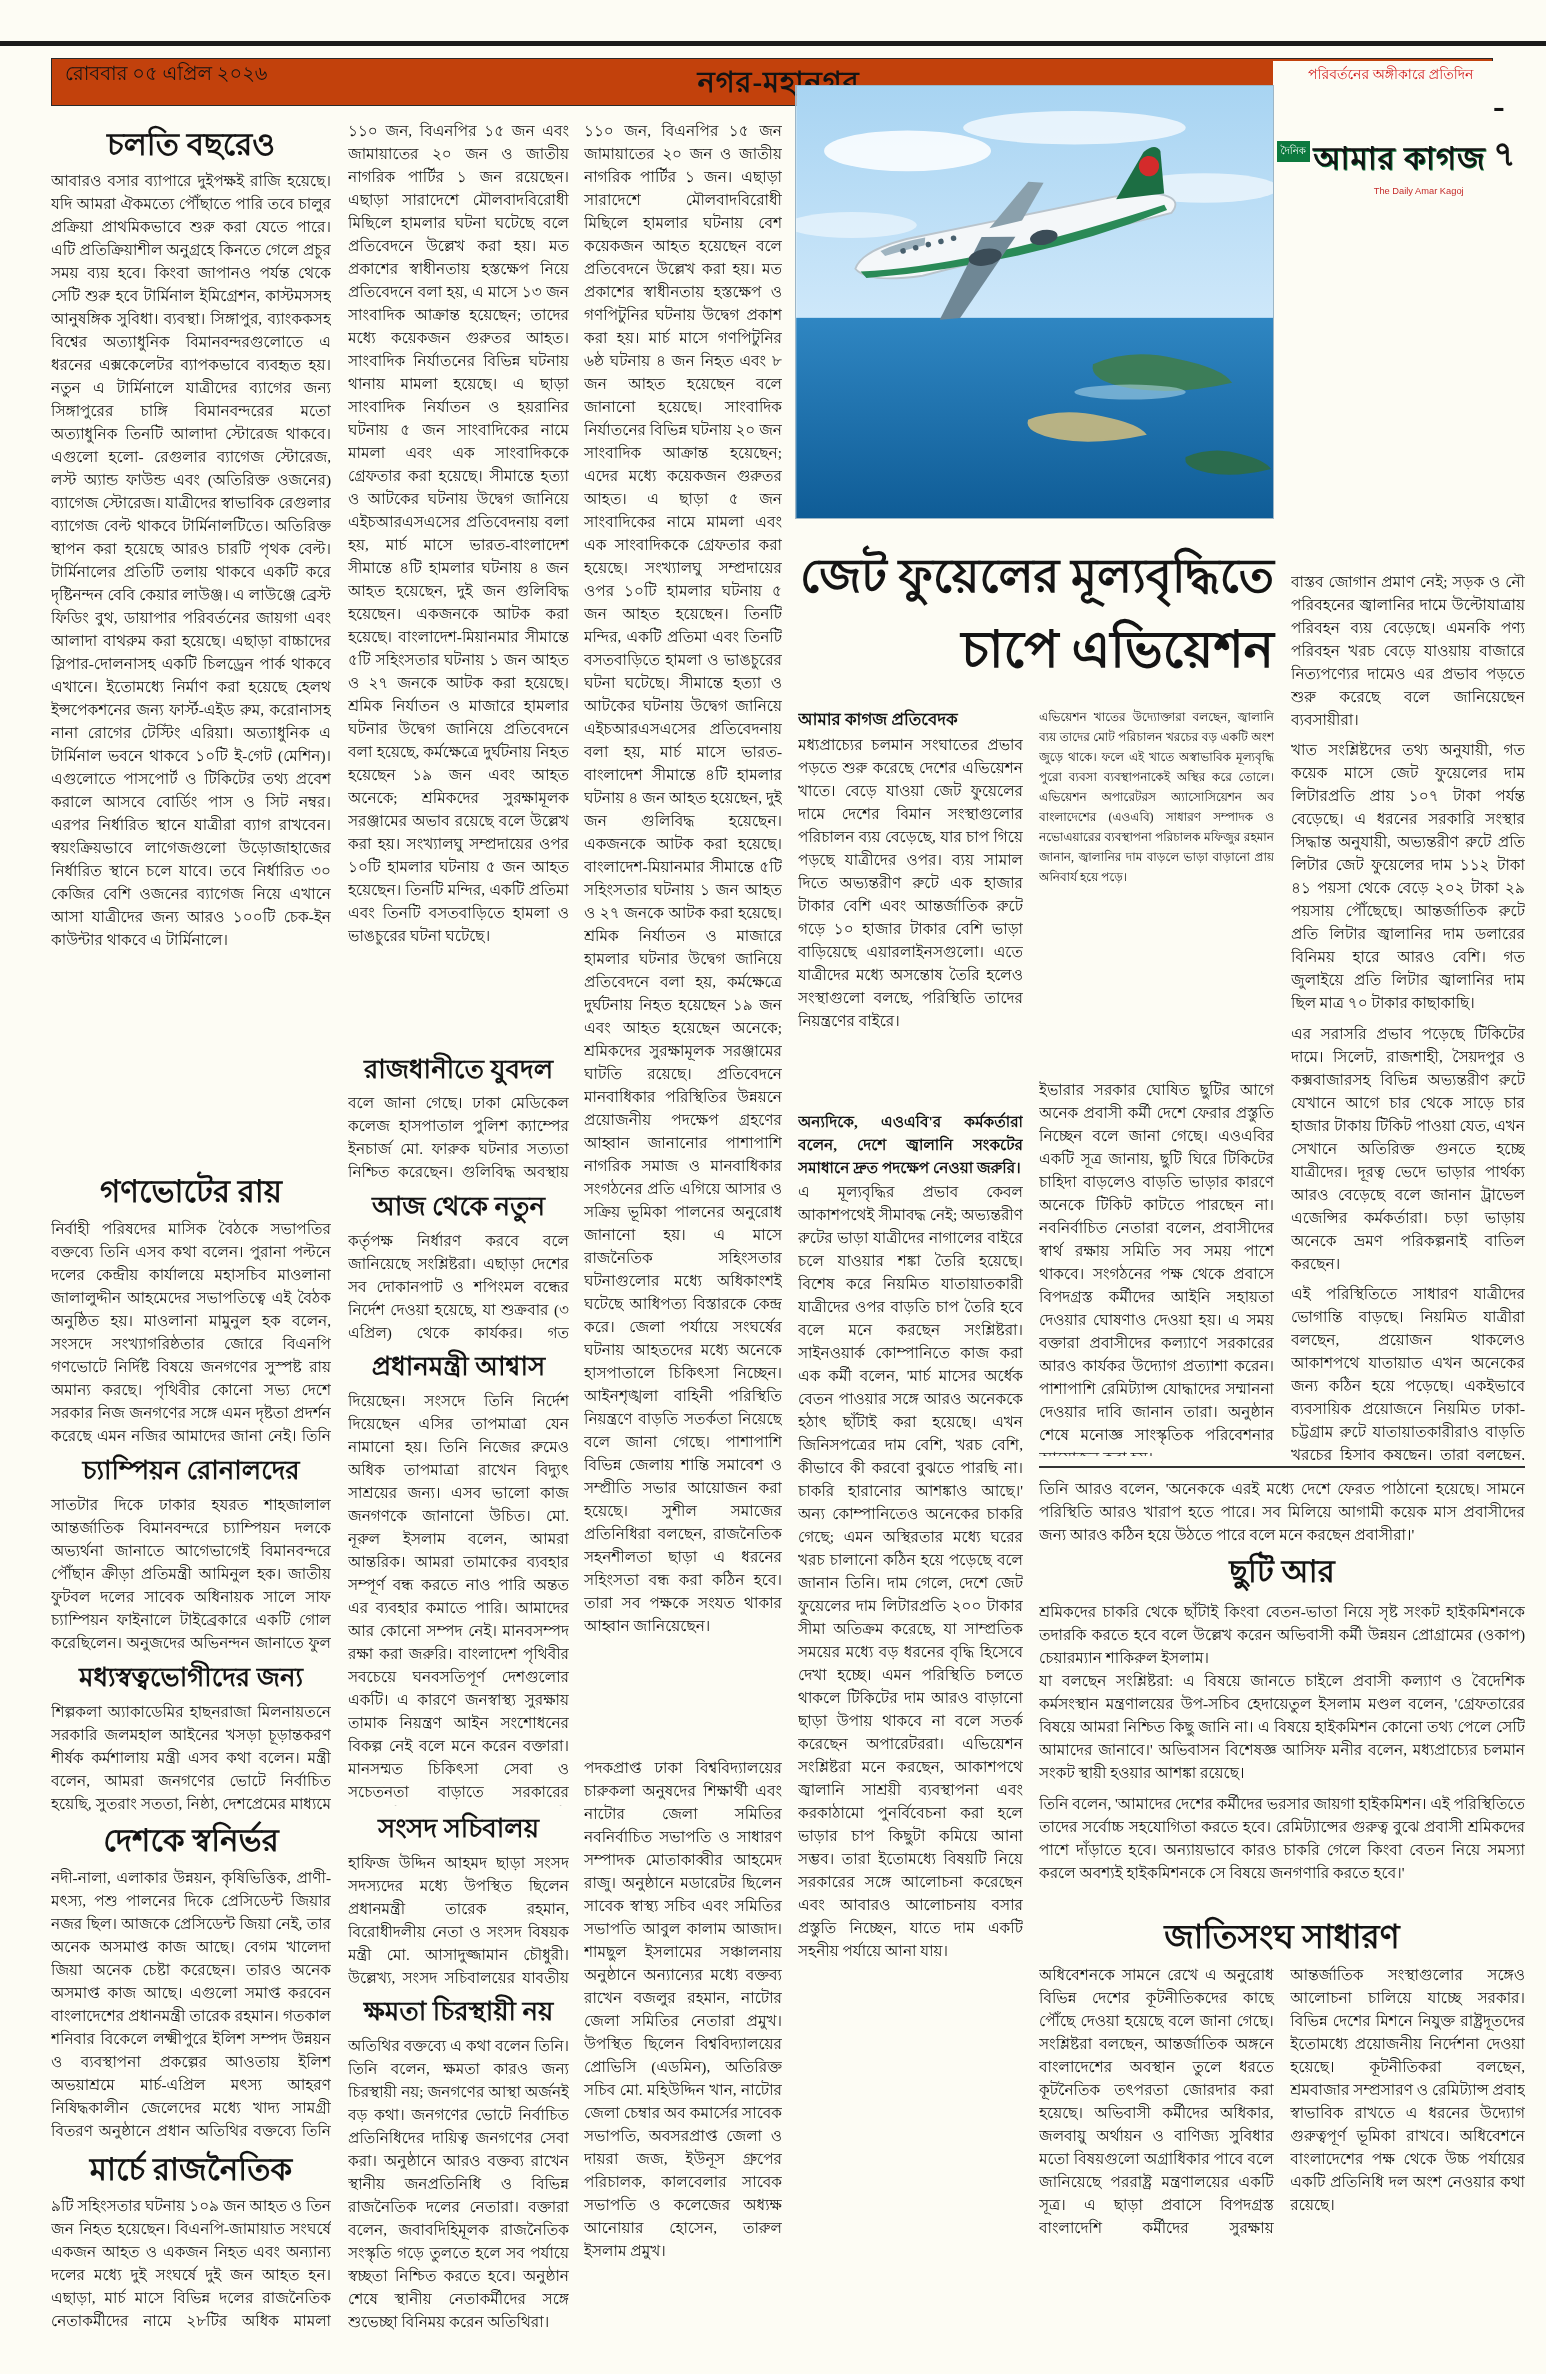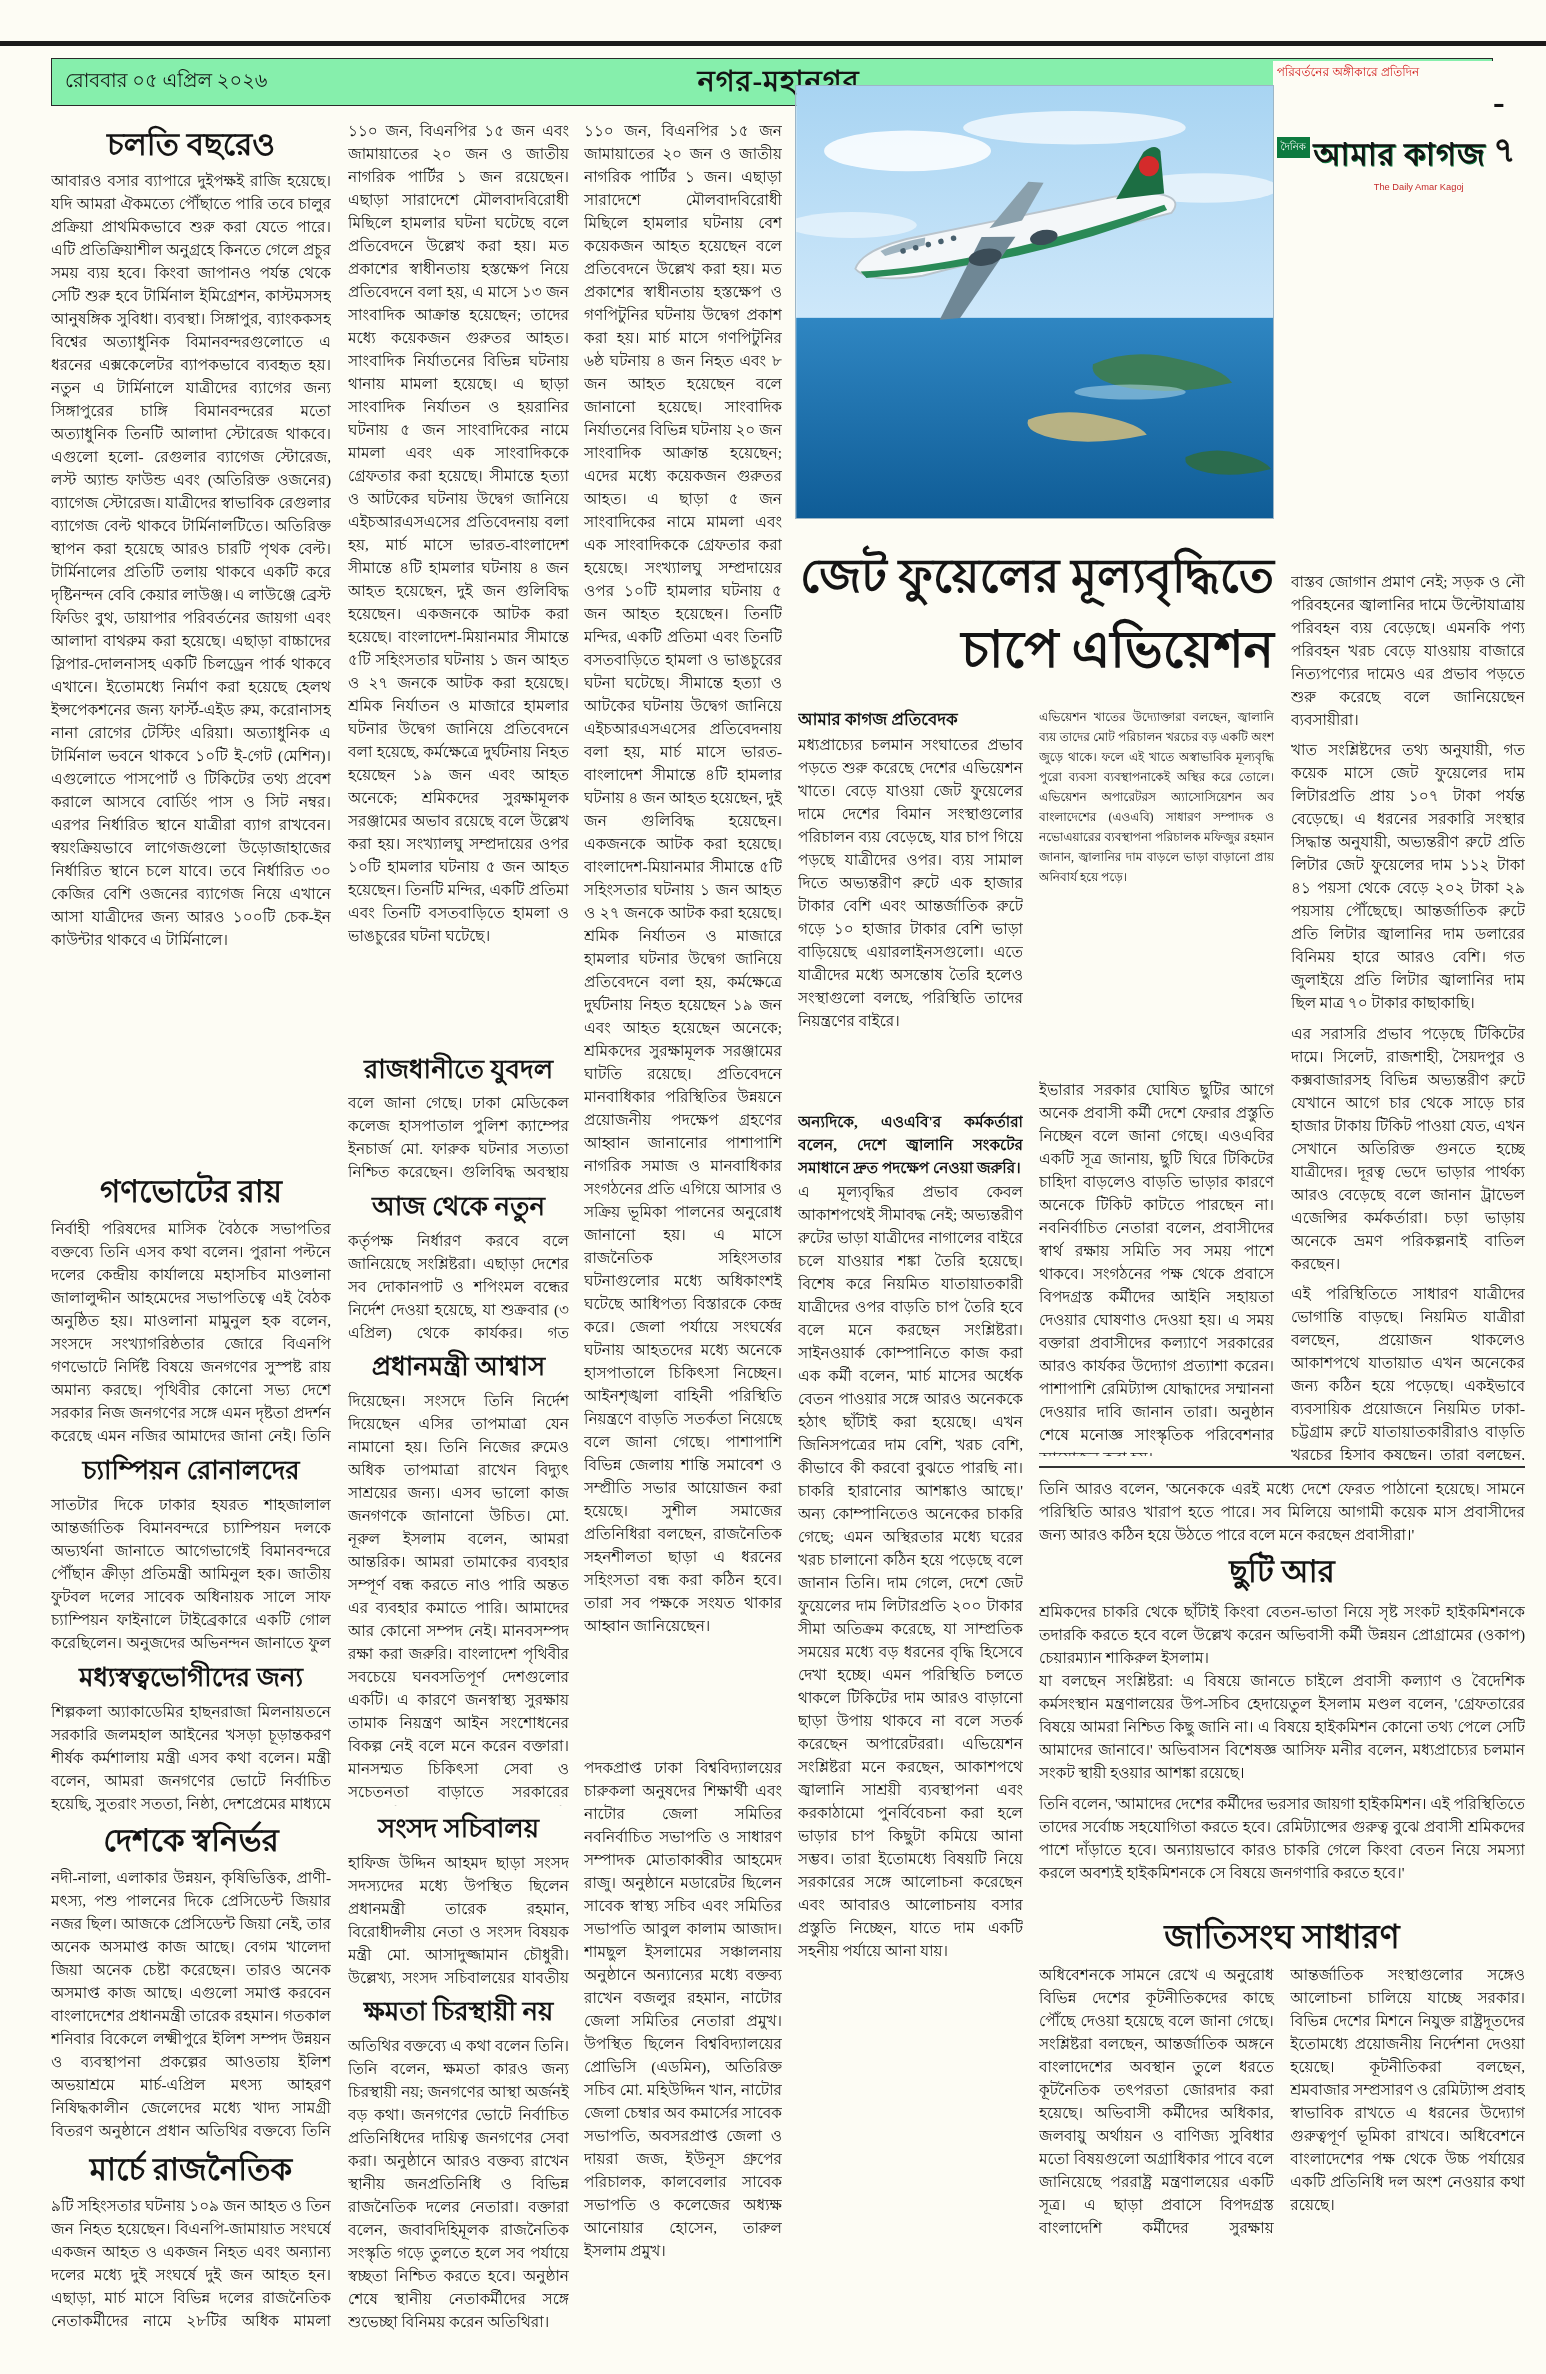--- a/index.html
+++ b/index.html
@@ -1,28 +1,28 @@
 <!DOCTYPE html>
 <html style="font-size:15px"><head>
 <meta charset="utf-8">
 <style>
   html,body{margin:0;padding:0;background:#e8e8e8;}
   #page{position:relative;width:1546px;height:2375px;background:#fdfcf4;overflow:hidden;
         font-family:"Liberation Serif","DejaVu Serif",serif;color:#141414;}
   .abs{position:absolute;}
   
   #top-rule{left:0;top:41px;width:1546px;height:4.6px;background:#1b1b1b;}
-  #header-band{left:51px;top:58px;width:1442px;height:48px;background:#86efac;
-               border:0.9px solid #2a2a2a;box-sizing:border-box;display:flex;align-items:center;}
+  #header-band{left:51px;top:58px;width:1442px;height:48px;background:#c2410c;
+               border:0.9px solid #2a2a2a;box-sizing:border-box;display:flex;align-items:flex-start;}
   #header-date{font-size:19.5px;padding-left:13px;width:306px;}
   #header-title{flex:1;text-align:center;font-size:29px;font-weight:bold;letter-spacing:0.9px;}
   #header-right{width:306px;}
   
   #masthead{left:1273px;top:61px;width:228px;height:100px;background:#fdfcf4;padding:1.9px 3.7px;}
-  #masthead .tagline{color:#d11a1a;font-size:12px;text-align:left;font-family:Liberation Sans, sans-serif;}
+  #masthead .tagline{color:#d11a1a;font-size:14px;text-align:center;font-family:Liberation Serif, serif;}
   #masthead .row{display:flex;align-items:flex-end;gap:3.7px;}
   #masthead .daily{background:#0d7a3f;color:#fff;font-size:10.2px;padding:1.9px 3.7px;margin-bottom:24px;
                    font-family:"Liberation Sans",sans-serif;}
   #masthead .name{font-size:31px;font-weight:900;letter-spacing:0.9px;
                   text-shadow:0.9px 0.9px 0 #0d7a3f;white-space:nowrap;}
   #masthead .pageno{font-size:35px;font-weight:bold;margin-left:3.7px;}
   #masthead .sub{color:#c42a2a;font-size:9.3px;text-align:center;margin-left:56px;
                  font-family:"Liberation Sans",sans-serif;}
   
   .col{position:absolute;text-align:justify;font-size:15.3px;line-height:23px;overflow:hidden;}

